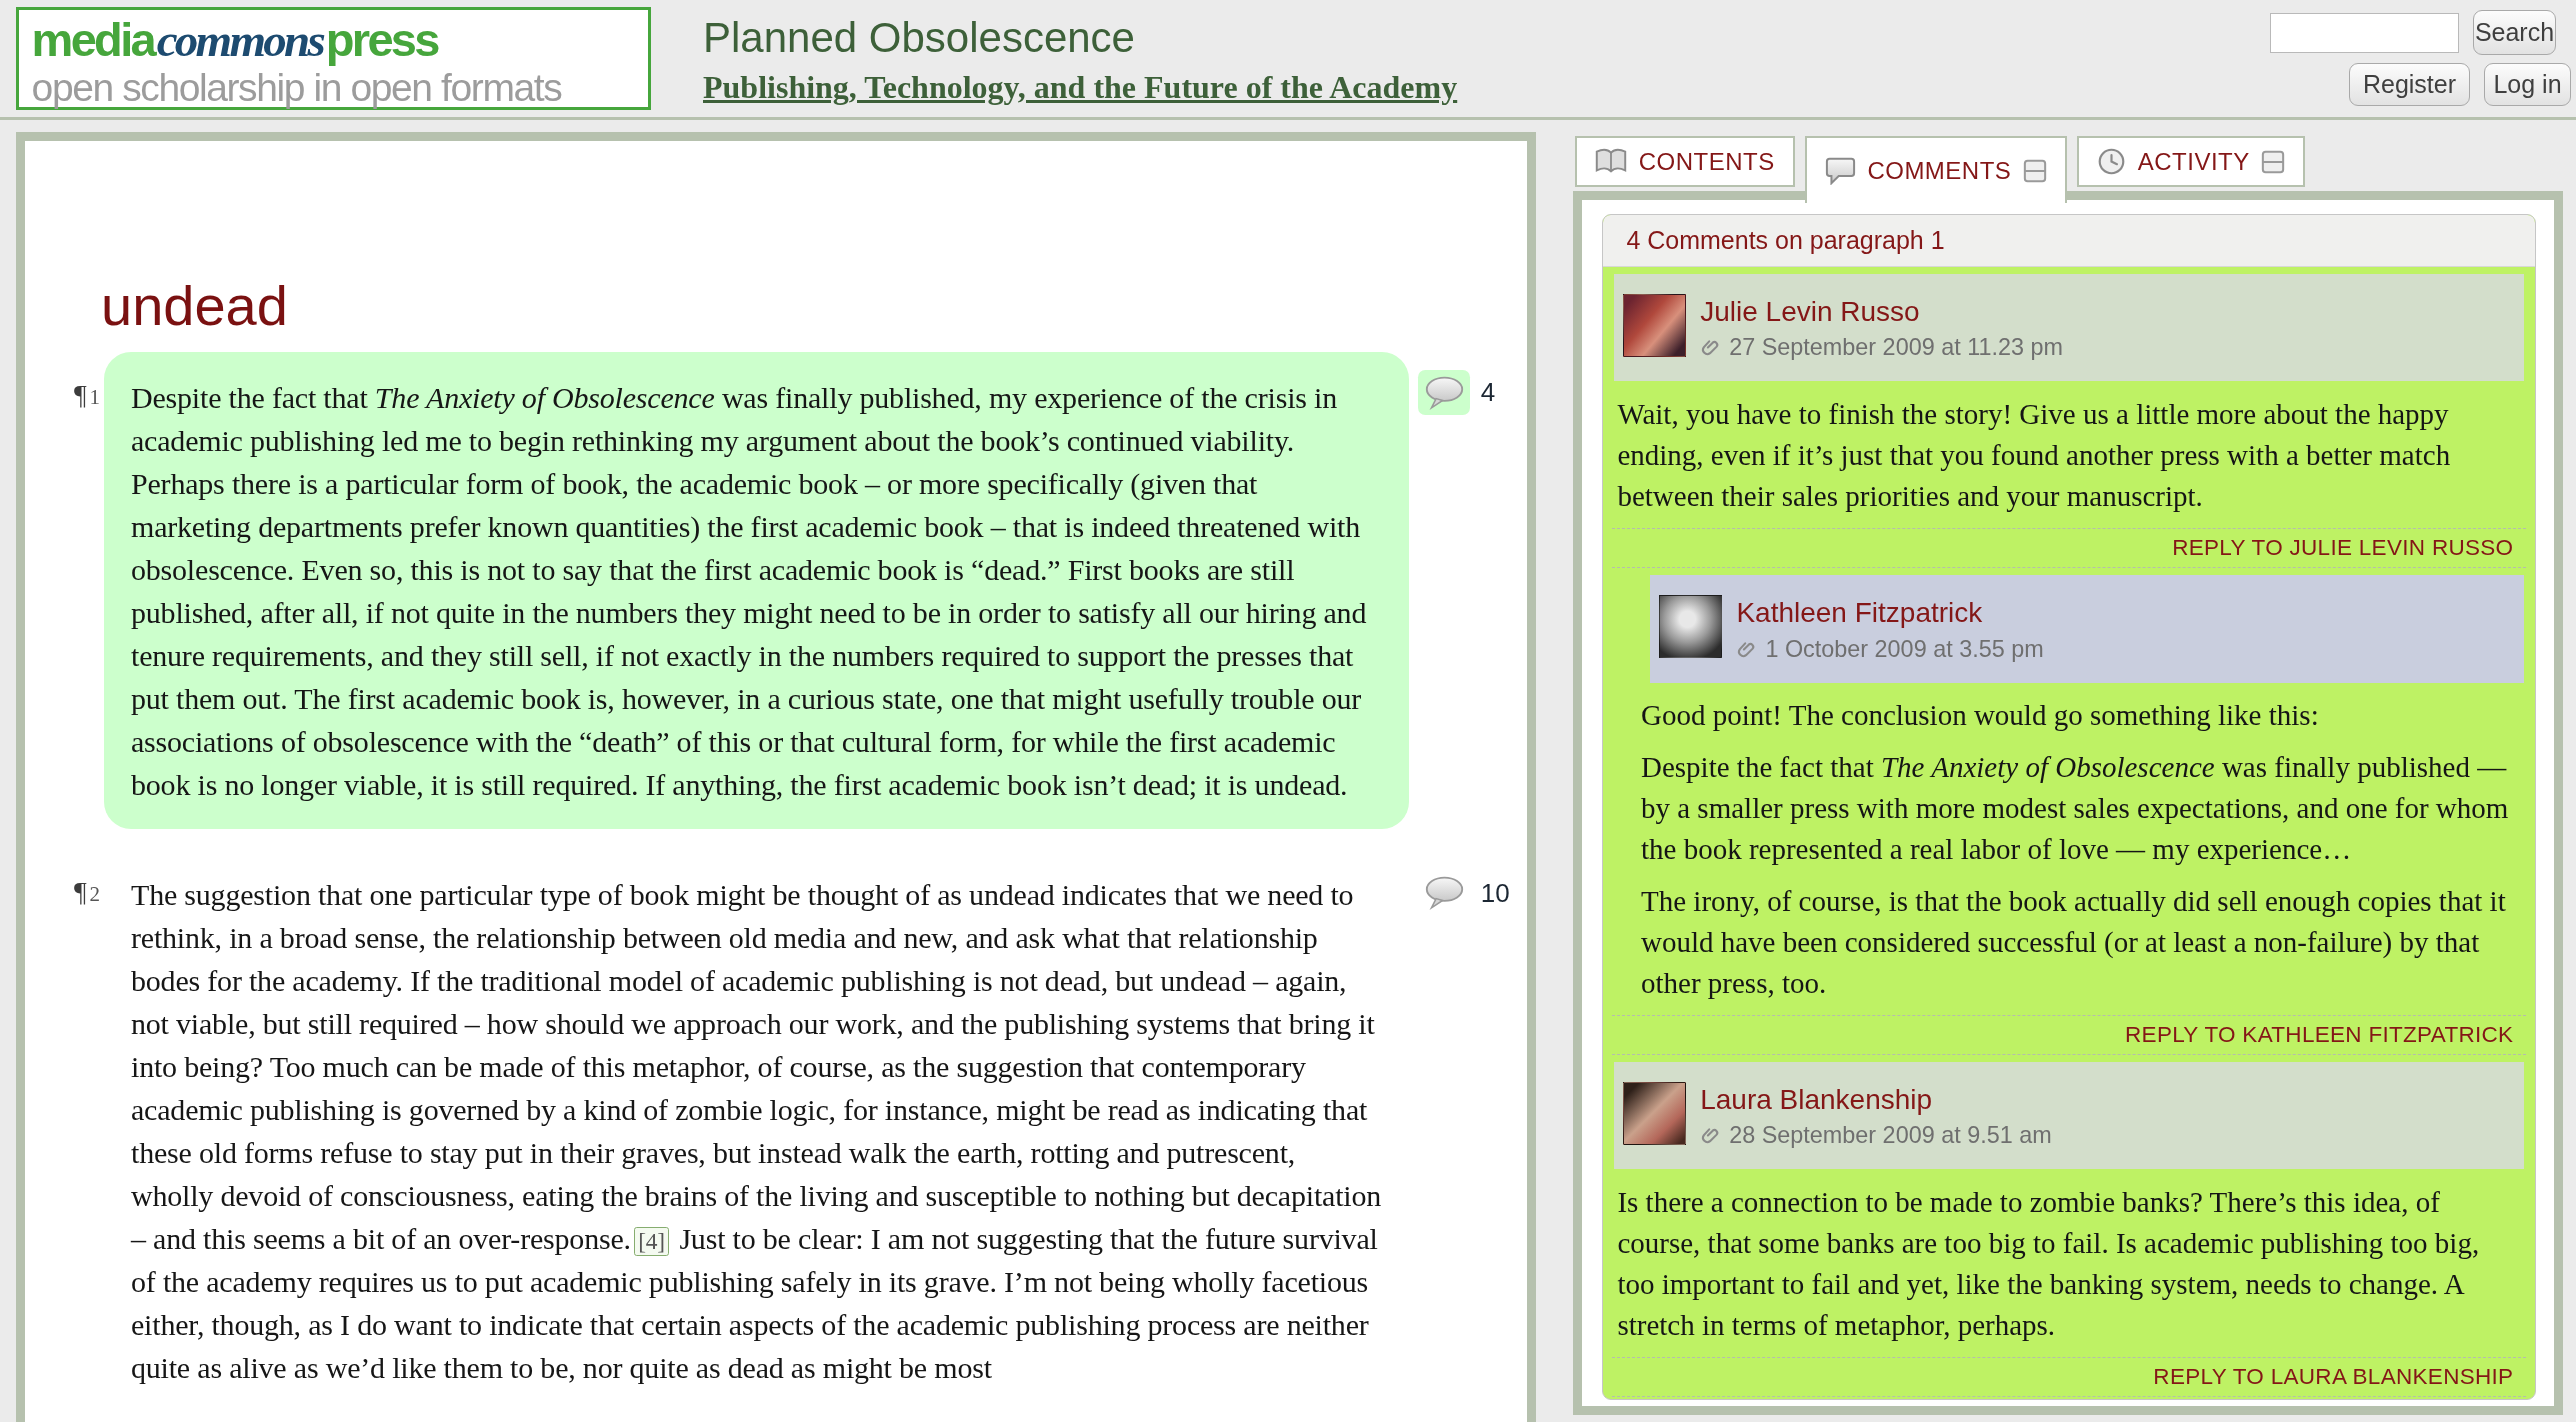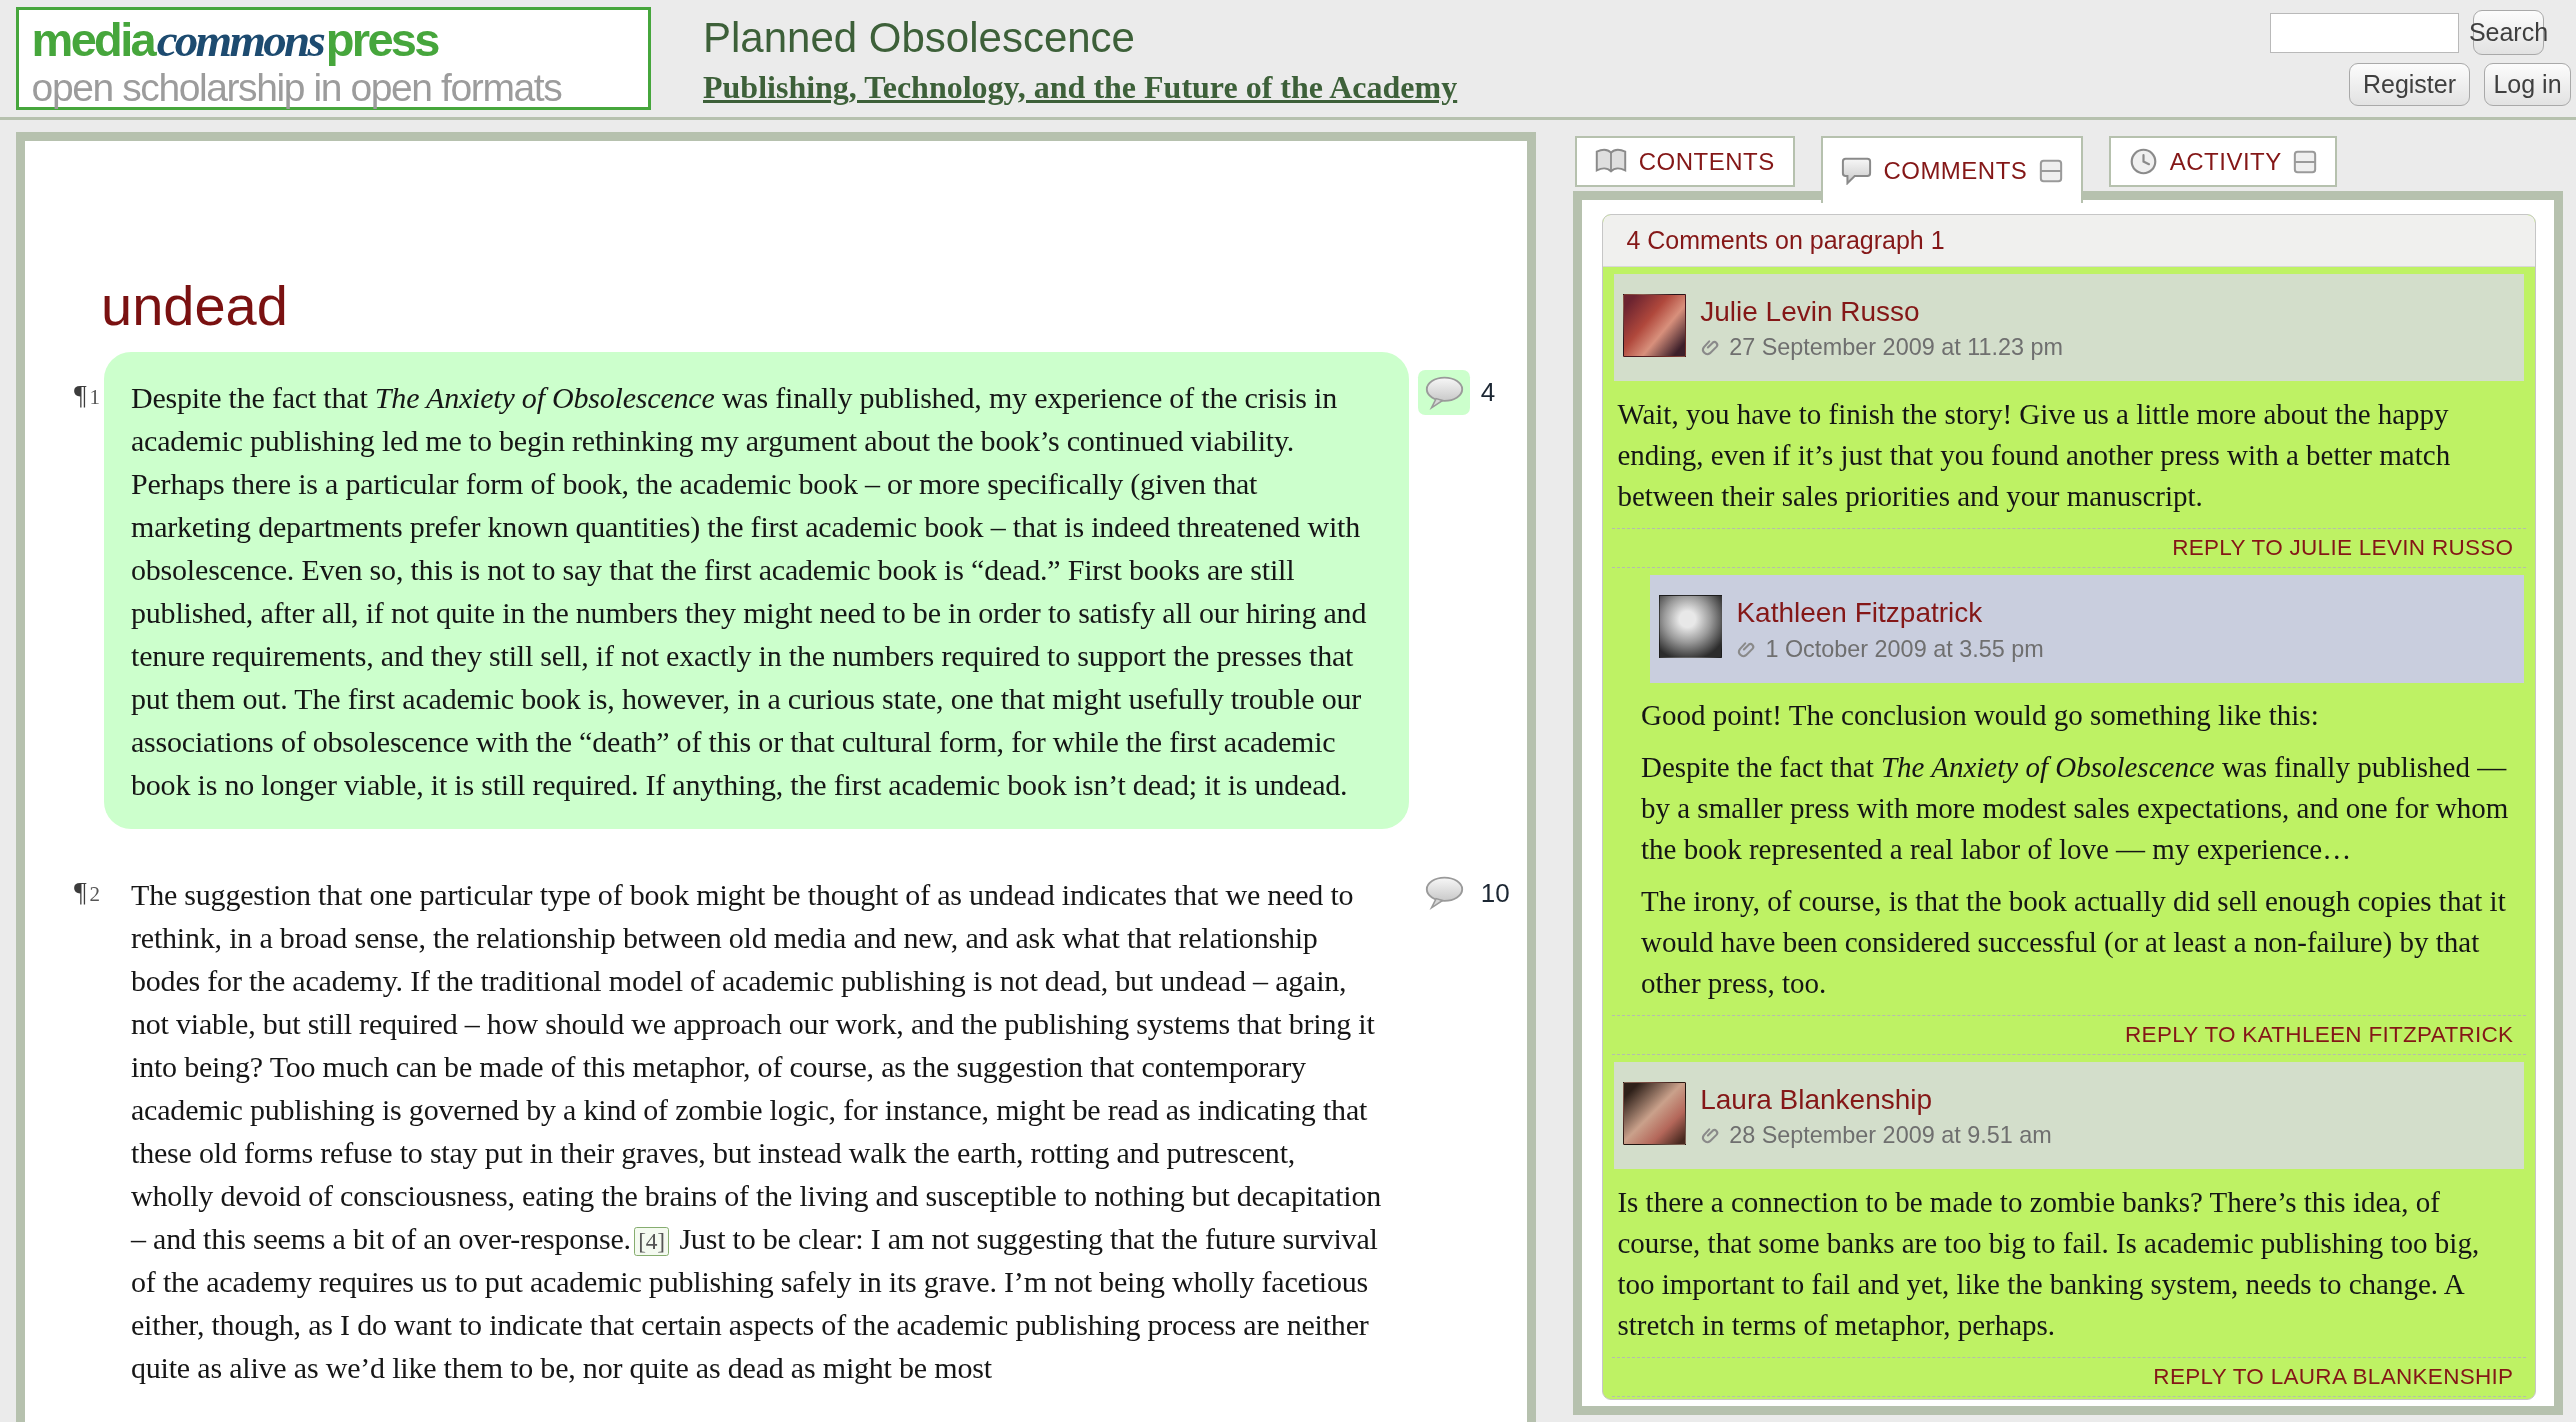--- a/index.html
+++ b/index.html
@@ -23,21 +23,21 @@
   .lg-commons{color:var(--navy);font-family:"Liberation Serif",serif;font-style:italic;padding:0 2.7px;}
   .logo-line2{font-size:39px;line-height:41px;color:#9c9c9c;letter-spacing:-1.4px;white-space:nowrap;}
   .book-title{position:absolute;left:703px;top:14.4px;font-size:42px;color:var(--title-green);}
   .book-subtitle{position:absolute;left:703px;top:69px;font-size:32px;font-weight:bold;
     font-family:"Liberation Serif",serif;color:var(--title-green);text-decoration:underline;}
   .search-input{position:absolute;left:2270px;top:12.6px;width:189px;height:40px;
     border:1.8px solid #b9b9b9;background:#fff;font-size:23.4px;padding:0 9px;}
   .btn{position:absolute;background:linear-gradient(#fcfcfc,#e2e2e2);border:1.8px solid #a9a9a9;
     border-radius:9px;color:#3f3f3f;font-size:25px;display:flex;align-items:center;
     justify-content:center;font-family:"Liberation Sans",sans-serif;cursor:pointer;}
-  .search-btn{left:2473px;top:10px;width:71px;height:45px;}
+  .search-btn{left:2473px;top:10px;width:83px;height:45px;}
   .register-btn{left:2349px;top:63px;width:121px;height:43px;}
   .login-btn{left:2484px;top:63px;width:87px;height:43px;}
 
   
   .doc-panel{position:absolute;left:16px;top:132px;width:1520px;height:1325px;
     border:9px solid var(--sage);background:#fff;}
   .chapter-title{margin:132px 0 0 76px;font-size:56px;font-weight:normal;color:#7a1111;}
   .para-row{position:relative;margin-top:14.4px;}
   .para-row.second{margin-top:20px;}
   .para-marker{position:absolute;left:49px;top:27px;font-family:"Liberation Serif",serif;
@@ -50,21 +50,21 @@
   .footnote-ref{display:inline-block;border:1.8px solid #86ad6f;background:#f4faf0;color:#555;
     font-size:23.4px;line-height:27px;padding:0 3.6px;border-radius:2.7px;margin:0 2.7px;cursor:pointer;}
   .bubble-wrap{position:absolute;left:1393px;display:flex;align-items:center;gap:10.8px;cursor:pointer;}
   .bubble-wrap.b1{top:18px;}
   .bubble-wrap.b2{top:21.6px;}
   .bubble-bg{width:52px;height:45px;border-radius:7.2px;display:flex;align-items:center;justify-content:center;}
   .bubble-bg.on{background:var(--highlight);}
   .bubble-count{font-size:26px;color:#1c2733;}
 
   
-  .tabs{position:absolute;left:1575px;top:136px;display:flex;gap:26px;z-index:3;align-items:flex-start;}
+  .tabs{position:absolute;left:1575px;top:136px;display:flex;gap:10px;z-index:3;align-items:flex-start;}
   .tab{display:flex;align-items:center;gap:11.7px;background:#fff;border:2.7px solid var(--sage);
     height:51px;padding:0 18px;font-size:24px;color:var(--dark-red);letter-spacing:0.5px;
     white-space:nowrap;cursor:pointer;}
   .tab.active{height:67px;border-bottom:none;}
 
   
   .comments-panel{position:absolute;left:1573px;top:191px;width:990px;height:1224px;
     border:9px solid var(--sage);background:#fff;z-index:1;}
   .comments-box{margin:14.4px 18px 0 20px;border:1.8px solid #c6c6c6;border-radius:9px;
     background:#bef264;height:1186px;overflow:hidden;}

